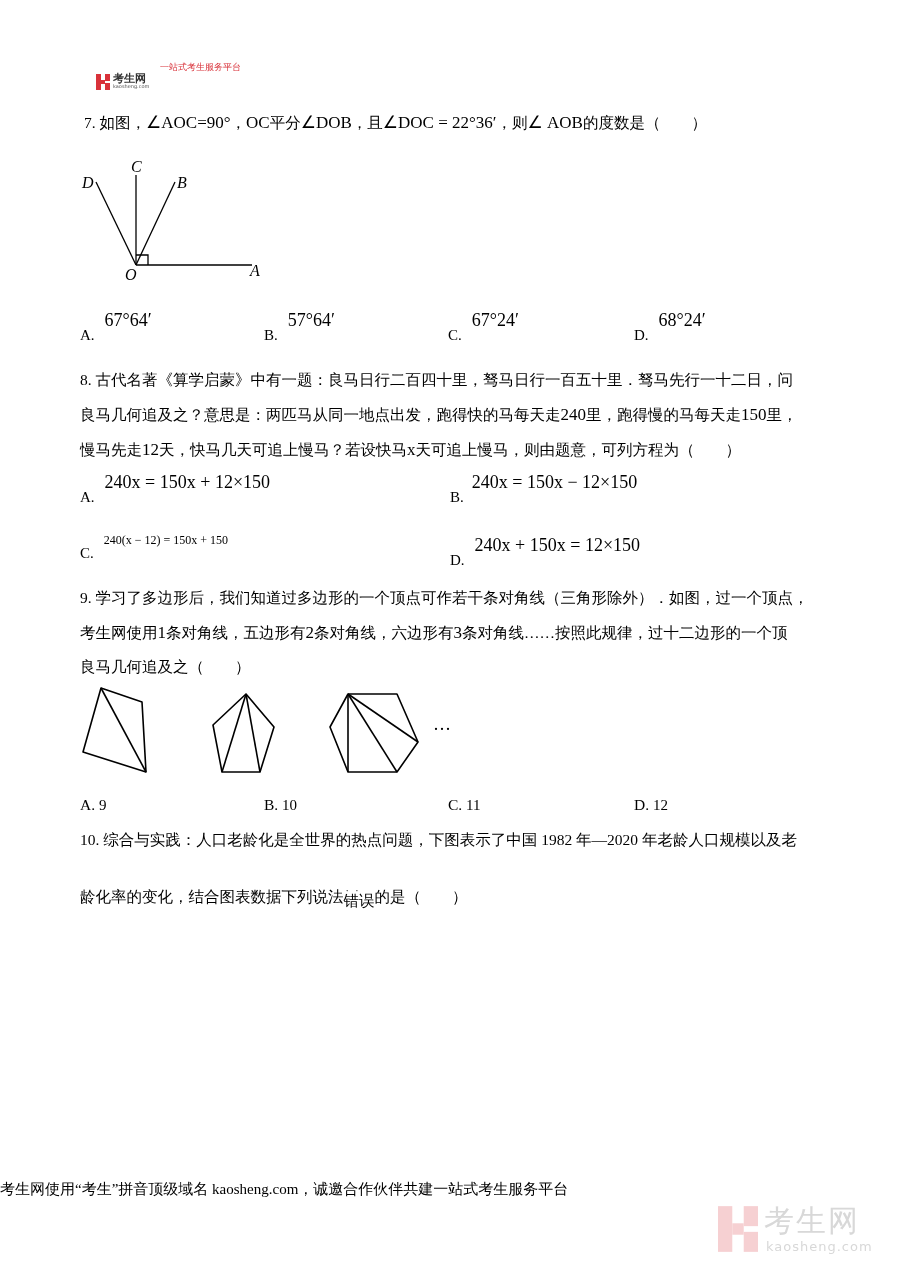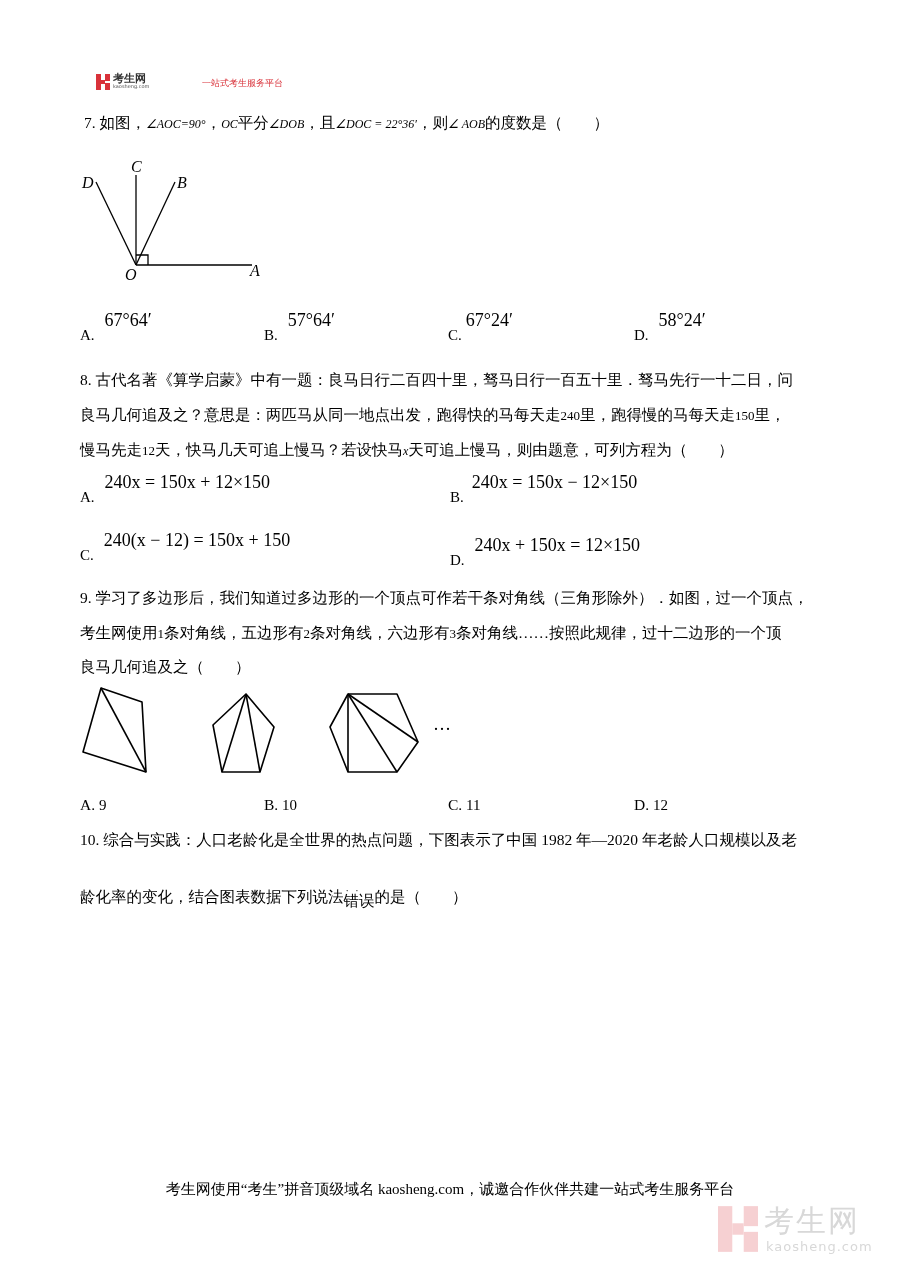--- a/index.html
+++ b/index.html
@@ -1,32 +1,32 @@
 <!DOCTYPE html>
 <html><head>
 <meta charset="utf-8">
 <style>
   html, body { margin: 0; padding: 0; background: #ffffff; }
   body { width: 900px; height: 1273px; position: relative; overflow: hidden;
          font-family: "Liberation Serif", "DejaVu Serif", serif; color: #000; }
   .abs { position: absolute; }
   .txt { font-size: 15.5px; line-height: 20px; white-space: nowrap; }
-  .math { font-family: "Liberation Serif", serif; font-style: italic; font-size: 12px; }
-  .num { font-family: "Liberation Serif", serif; font-size: 13px; }
+  .math { font-family: "Liberation Serif", serif; font-size: 17px; }
+  .num { font-family: "Liberation Serif", serif; font-size: 17px; }
   .opt-label { font-size: 15px; }
   .opt-val { font-family: "Liberation Serif", serif; font-size: 18px; }
   
   .logo-box { left: 96px; top: 72px; width: 60px; height: 20px; }
   .logo-red { position: absolute; left: 0; top: 2px; width: 14px; height: 16px; }
   .logo-text { position: absolute; left: 17px; top: -1px; font-family: "DejaVu Sans", sans-serif;
                font-size: 11px; font-weight: bold; color: #333; letter-spacing: 0px; }
   .logo-sub { position: absolute; left: 17px; top: 11px; font-family: "DejaVu Sans", sans-serif;
               font-size: 5px; color: #555; }
-  .logo-slogan { left: 160px; top: 77px; font-family: "DejaVu Sans", sans-serif; font-size: 9px; color: #d9323a; margin-left: 42px; }
-  .footer { left: 0; width: 900px; top: 1180px; text-align: center; font-size: 15px; }
+  .logo-slogan { left: 160px; top: 61px; font-family: "DejaVu Sans", sans-serif; font-size: 9px; color: #d9323a; }
+  .footer { left: 0; width: 900px; top: 1180px; font-size: 15px; }
   .wm { left: 718px; top: 1203px; width: 170px; height: 56px; }
   .wm-text { position: absolute; left: 46px; top: -2px; font-family: "DejaVu Sans", sans-serif; font-size: 30px; color: #d8d8d8; letter-spacing: 2px; }
   .wm-sub { position: absolute; left: 48px; top: 36px; font-family: "DejaVu Sans", sans-serif; font-size: 13px; color: #d8d8d8; letter-spacing: 1px; }
   .emph { position: relative; display: inline-block; }
   .emph::before { content: "· ·"; position: absolute; top: -10px; left: 2px; font-size: 10px; letter-spacing: 2px; }
 </style>
 </head>
 <body>
 
 <div class="abs logo-box">
@@ -67,25 +67,25 @@
   <div class="abs" style="left:80px; top:310px;">
     <span class="opt-label" style="position:relative; top:14px;">A.</span>
     <span class="opt-val" style="margin-left:6px;">67°64′</span>
   </div>
   <div class="abs" style="left:264px; top:310px;">
     <span class="opt-label" style="position:relative; top:14px;">B.</span>
     <span class="opt-val" style="margin-left:6px;">57°64′</span>
   </div>
   <div class="abs" style="left:448px; top:310px;">
     <span class="opt-label" style="position:relative; top:14px;">C.</span>
-    <span class="opt-val" style="">67°24′</span>
+    <span class="opt-val" style="margin-left:6px;">67°24′</span>
   </div>
   <div class="abs" style="left:634px; top:310px;">
     <span class="opt-label" style="position:relative; top:14px;">D.</span>
-    <span class="opt-val" style="margin-left:6px;">58°24′</span>
+    <span class="opt-val" style="margin-left:6px;">68°24′</span>
   </div>
 </div>
 
 <div class="abs txt" style="left:80px; top:370px;">
   <span>8.</span>
   <span>古代名著《算学启蒙》中有一题：良马日行二百四十里，驽马日行一百五十里．驽马先行一十二日，问</span>
 </div>
 <div class="abs txt" style="left:80px; top:405px;">
   <span>良马几何追及之？意思是：两匹马从同一地点出发，跑得快的马每天走</span><span class="num">240</span><span>里，跑得慢的马每天走</span><span class="num">150</span><span>里，</span>
 </div>
@@ -97,21 +97,21 @@
   <div class="abs" style="left:80px; top:472px;">
     <span class="opt-label" style="position:relative; top:14px;">A.</span>
     <span class="opt-val" style="margin-left:6px;">240x = 150x + 12×150</span>
   </div>
   <div class="abs" style="left:450px; top:472px;">
     <span class="opt-label" style="position:relative; top:14px;">B.</span>
     <span class="opt-val" style="margin-left:4px;">240x = 150x − 12×150</span>
   </div>
   <div class="abs" style="left:80px; top:530px;">
     <span class="opt-label" style="position:relative; top:14px;">C.</span>
-    <span class="opt-val" style="margin-left:6px; font-size:18px;">240(x − 12) = 150x + 150</span>
+    <span class="opt-val" style="margin-left:6px; font-size:12px;">240(x − 12) = 150x + 150</span>
   </div>
   <div class="abs" style="left:450px; top:535px;">
     <span class="opt-label" style="position:relative; top:14px;">D.</span>
     <span class="opt-val" style="margin-left:6px;">240x + 150x = 12×150</span>
   </div>
 </div>
 
 <div class="abs txt" style="left:80px; top:588px;">
   <span>9.</span>
   <span>学习了多边形后，我们知道过多边形的一个顶点可作若干条对角线（三角形除外）．如图，过一个顶点，</span>

